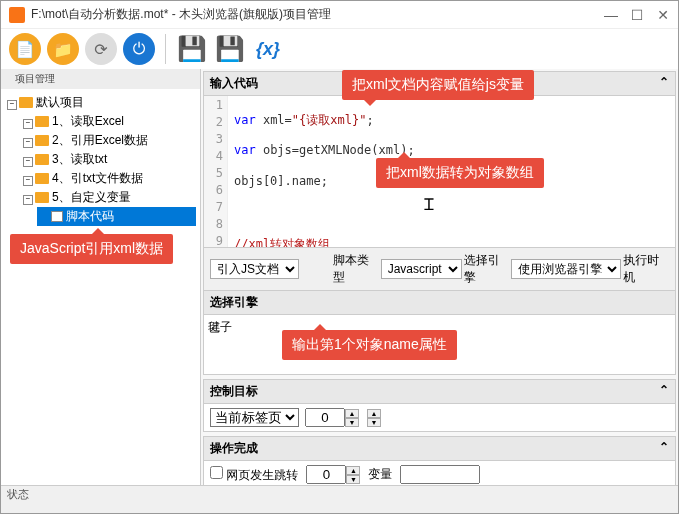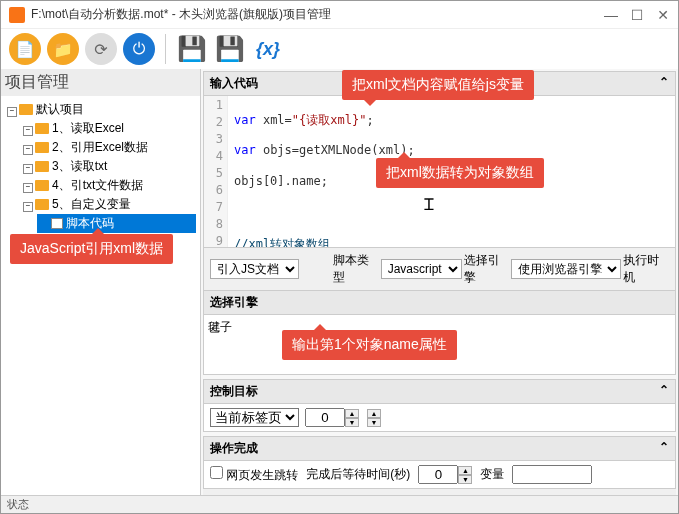--- a/index.html
+++ b/index.html
@@ -13,54 +13,54 @@
 .toolbar { height: 40px; display: flex; align-items: center; padding: 0 8px; gap: 6px; background: #fff; }
 .tbtn { width: 32px; height: 32px; border-radius: 50%; display: flex; align-items: center; justify-content: center; cursor: pointer; font-size: 16px; color: #fff; }
 .tbtn.orange { background: #f5a623; }
 .tbtn.blue { background: #1976d2; }
 .tbtn.gray { background: #ddd; color: #666; }
 .tbtn.save { background: none; color: #1976d2; font-size: 24px; }
 .tbtn.var { background: none; color: #1976d2; font-size: 18px; font-style: italic; font-weight: bold; }
 .divider { width: 1px; height: 30px; background: #ccc; margin: 0 4px; }
 .body { flex: 1; display: flex; overflow: hidden; }
 .left { width: 200px; border-right: 1px solid #ccc; display: flex; flex-direction: column; }
-.panel-header { background: #ededed; padding: 3px 4px; font-size: 16px; color: #444; }
+.panel-header { background: #ededed; padding: 3px 14px; font-size: 10px; color: #444; }
 .tree { flex: 1; padding: 4px; background: #fff; font-size: 12px; overflow: auto; }
 .tree-item { padding: 1px 0 1px 14px; white-space: nowrap; position: relative; }
 .tree-item::before { content: ""; position: absolute; left: 2px; top: 7px; width: 8px; height: 8px; border: 1px solid #888; font-size: 8px; line-height: 6px; text-align: center; }
 .tree-item.expanded::before { content: "−"; }
 .tree-item.leaf::before { display: none; }
 .tree-item .folder-icon { display: inline-block; width: 14px; height: 11px; background: #f5a623; margin-right: 3px; vertical-align: middle; border-radius: 1px; }
 .tree-item .file-icon { display: inline-block; width: 12px; height: 11px; background: #fff; border: 1px solid #888; margin-right: 3px; vertical-align: middle; }
 .tree-item.selected { background: #0078d7; color: #fff; }
 .tree-nested { padding-left: 16px; }
 .right { flex: 1; display: flex; flex-direction: column; overflow: auto; background: #f7f7f7; }
 .section { margin: 2px; }
 .section-title { background: #e8e8e8; padding: 3px 6px; font-weight: bold; font-size: 12px; display: flex; justify-content: space-between; border: 1px solid #ccc; }
 .section-title .collapse { cursor: pointer; }
 .code-editor { background: #fff; border: 1px solid #ccc; border-top: none; height: 152px; display: flex; font-family: Consolas, monospace; font-size: 12px; overflow: hidden; position: relative; }
 .gutter { width: 24px; background: #f5f5f5; color: #999; text-align: right; padding: 2px 4px 2px 0; border-right: 1px solid #eee; }
 .gutter div { height: 17px; }
 .code { flex: 1; padding: 2px 6px; white-space: pre; color: #333; overflow: auto; }
 .code .line { height: 17px; }
 .kw { color: #00f; }
 .str { color: #a31515; }
-.com { color: #0c4a6e; }
+.com { color: #b91c1c; }
 .cursor-i { position: absolute; left: 220px; top: 100px; font-size: 16px; font-family: serif; pointer-events: none; }
 .code-controls { background: #f0f0f0; border: 1px solid #ccc; border-top: none; padding: 4px 6px; display: flex; align-items: center; gap: 2px; font-size: 12px; }
 .code-controls select, .code-controls input { font-size: 12px; padding: 1px 2px; border: 1px solid #aaa; }
 .result { background: #fff; border: 1px solid #ccc; border-top: none; height: 60px; padding: 4px; font-size: 12px; }
 .control-row { background: #fff; border: 1px solid #ccc; border-top: none; padding: 4px 6px; display: flex; align-items: center; gap: 6px; }
 .spin { display: inline-flex; align-items: center; }
 .spin input { width: 40px; text-align: center; }
 .spin-btns { display: flex; flex-direction: column; }
 .spin-btns button { width: 14px; height: 9px; font-size: 7px; padding: 0; border: 1px solid #aaa; background: #eee; line-height: 7px; }
 .done-row { background: #fff; border: 1px solid #ccc; border-top: none; padding: 4px 6px; display: flex; align-items: center; gap: 8px; }
 .btn-row { background: #f0f0f0; padding: 6px; display: flex; justify-content: center; gap: 20px; }
-.status { height: 18px; background: #f0f0f0; border-top: 1px solid #ccc; padding: 1px 6px; font-size: 11px; color: #555; }
+.status { height: 28px; background: #f0f0f0; border-top: 1px solid #ccc; padding: 1px 6px; font-size: 11px; color: #555; }
 .callout { position: absolute; background: #e74c3c; color: #fff; padding: 6px 10px; font-size: 14px; border-radius: 2px; z-index: 100; white-space: nowrap; }
 .callout::after { content: ""; position: absolute; width: 0; height: 0; border: 8px solid transparent; }
 .callout.c1 { top: 70px; left: 342px; }
 .callout.c1::after { border-top-color: #e74c3c; bottom: -14px; left: 20px; }
 .callout.c2 { top: 158px; left: 376px; }
 .callout.c2::after { border-bottom-color: #e74c3c; top: -14px; left: 20px; }
 .callout.c3 { top: 234px; left: 10px; }
 .callout.c3::after { border-top-color: #e74c3c; top: -14px; left: 80px; border-top-color: transparent; border-bottom-color: #e74c3c; }
 .callout.c4 { top: 330px; left: 282px; }
 .callout.c4::after { border-bottom-color: #e74c3c; top: -14px; left: 30px; }
@@ -178,21 +178,20 @@
         </div>
       </div>
 
       <div class="section">
         <div class="section-title">
           <span>操作完成</span>
           <span class="collapse">⌃</span>
         </div>
         <div class="done-row">
           <label><input type="checkbox" style=""> <span>网页发生跳转</span></label>
-          <span>完成后等待时间(秒)</span>
           <div class="spin">
             <input type="text" value="0" style="">
             <div class="spin-btns">
                 <button>▲</button>
                 <button>▼</button>
               </div>
           </div>
           <span>变量</span>
           <input type="text" style="width: 80px;">
         </div>

